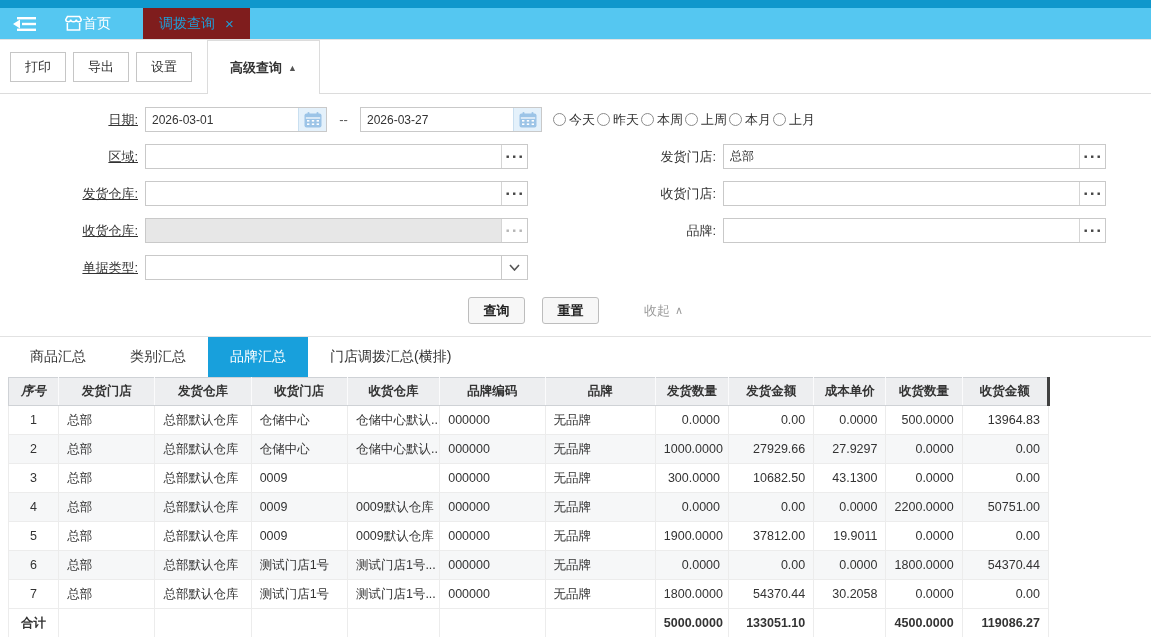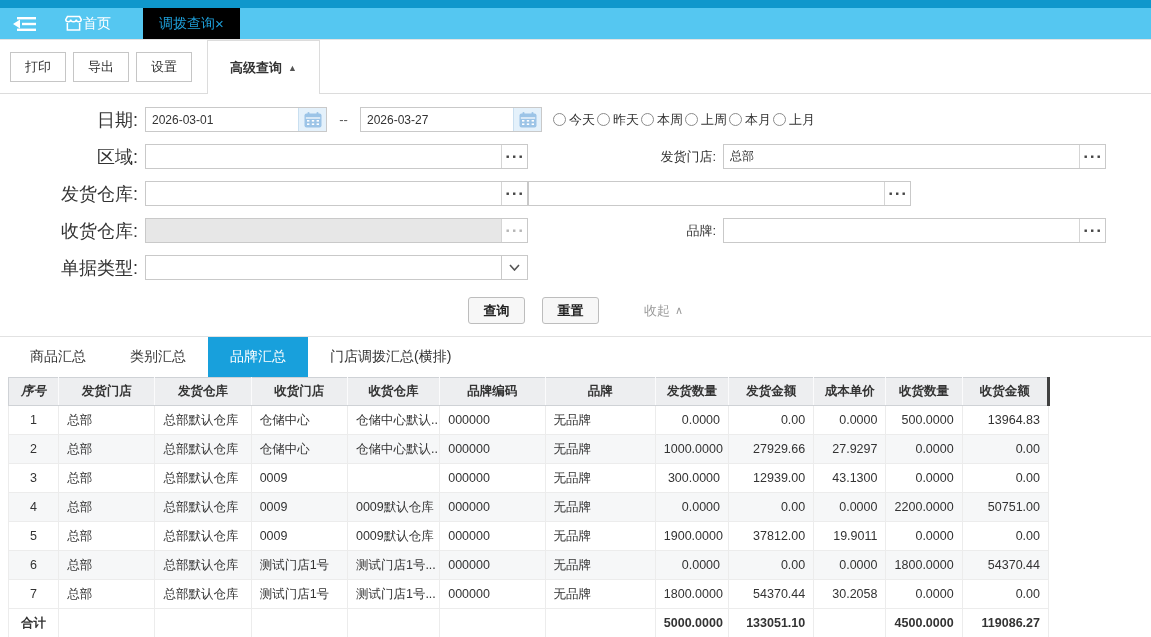--- a/index.html
+++ b/index.html
@@ -4,38 +4,38 @@
 <style>
   * { margin:0; padding:0; box-sizing:border-box; }
   html,body { width:1151px; height:637px; background:#fff; overflow:hidden;
     font-family:"Liberation Sans","DejaVu Sans",sans-serif; color:#333; font-size:13px; }
 
   
   .strip-dark { height:8px; background:#0F97CC; }
   .topbar { height:31px; background:#55C7F1; display:flex; align-items:stretch; }
   .tb-icon { display:flex; align-items:center; padding:0 12px; cursor:pointer; }
   .home-item { display:flex; align-items:center; gap:0; padding:0 14px; color:#fff; font-size:14px; cursor:pointer; }
-  .active-tab { margin-left:18px; background:#000000; display:flex; align-items:center; 
+  .active-tab { margin-left:18px; background:#7f1d1d; display:flex; align-items:center; gap:10px;
     padding:0 16px; color:#1E9FD9; font-size:14px; cursor:pointer; }
   .active-tab .close { font-size:15px; line-height:1; cursor:pointer; }
 
   
   .toolbar { height:55px; border-top:1px solid #E3E3E3; border-bottom:1px solid #DCDCDC;
     display:flex; align-items:center; padding-left:10px; position:relative; background:#fff; }
   .tool-btn { height:30px; min-width:56px; padding:0 12px; margin-right:7px; background:#fff;
     border:1px solid #C6C6C6; font-size:13px; color:#333; cursor:pointer; font-family:inherit; }
   .adv-tab { align-self:stretch; margin-left:8px; margin-bottom:-1px; padding:0 22px;
     border:1px solid #DCDCDC; border-bottom:none; background:#fff; display:flex; align-items:center;
     gap:6px; font-weight:bold; font-size:13px; cursor:pointer; position:relative; z-index:2; }
   .adv-tab .tri { font-size:9px; color:#555; }
 
   
   .filters { padding:13px 0 0 0; background:#fff; }
   .frow { display:flex; align-items:center; margin-bottom:12px; }
-  .flabel { width:145px; text-align:right; padding-right:7px; font-size:18px; color:#333; white-space:nowrap; }
+  .flabel { width:145px; text-align:right; padding-right:7px; font-size:13px; color:#333; white-space:nowrap;text-decoration:underline; }
   .flabel-r { width:195px; text-align:right; padding-right:7px; font-size:13px; color:#333; white-space:nowrap; }
   .field { display:flex; align-items:stretch; border:1px solid #C9C9C9; height:25px; background:#fff; }
   .field input { border:none; outline:none; flex:1; padding:0 6px; font-size:12px; color:#333;
     font-family:inherit; background:transparent; min-width:0; }
   .field .side-btn { width:26px; border-left:1px solid #D5D5D5; display:flex; align-items:center;
     justify-content:center; cursor:pointer; background:#fff; }
   .dots { font-size:9px; font-weight:bold; letter-spacing:1px; color:#444; line-height:1; }
   .field.disabled input { background:#E7E7E7; }
   .field.disabled .dots { color:#B5B5B5; }
   .datefield { width:182px; }
@@ -204,20 +204,21 @@
   </div>
 
   <div class="frow">
     <div class="flabel">发货仓库:</div>
     <div class="field lookup">
       <input value="" style="">
       <div class="side-btn">
           <span class="dots" style="font-size: 5px; letter-spacing: 1px;">■ ■ ■</span>
         </div>
     </div>
+    <div class="flabel-r">收货门店:</div>
     <div class="field lookup">
       <input value="" style="">
       <div class="side-btn">
           <span class="dots" style="font-size: 5px; letter-spacing: 1px;">■ ■ ■</span>
         </div>
     </div>
   </div>
 
   <div class="frow">
     <div class="flabel">收货仓库:</div>
@@ -330,21 +331,21 @@
         </tr>
         <tr>
           <td class="c">3</td>
           <td class="l">总部</td>
           <td class="l">总部默认仓库</td>
           <td class="l">0009</td>
           <td class="l"></td>
           <td class="l">000000</td>
           <td class="l">无品牌</td>
           <td class="r">300.0000</td>
-          <td class="r">12939.00</td>
+          <td class="r">10682.50</td>
           <td class="r">43.1300</td>
           <td class="r">0.0000</td>
           <td class="r">0.00</td>
         </tr>
         <tr>
           <td class="c">4</td>
           <td class="l">总部</td>
           <td class="l">总部默认仓库</td>
           <td class="l">0009</td>
           <td class="l">0009默认仓库</td>

